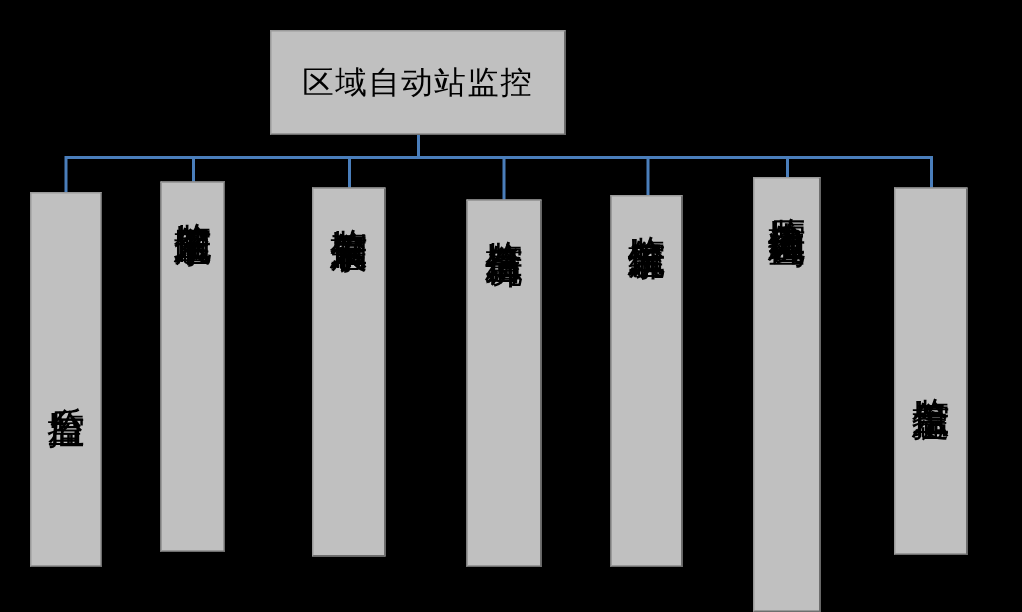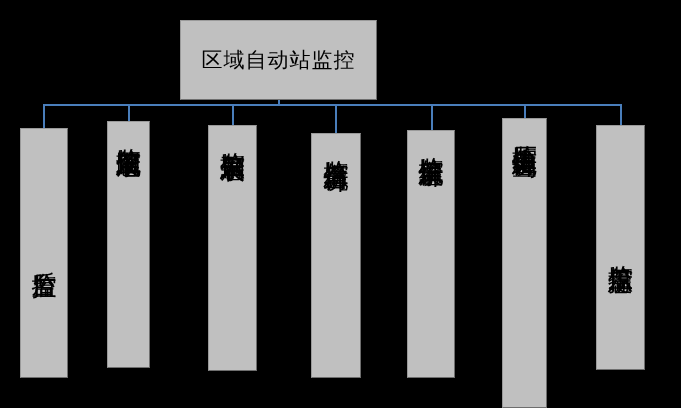--- a/index.html
+++ b/index.html
@@ -80,21 +80,21 @@
   <div class="conn h" style="left:44px; top:104px; width:578px;"></div>
 
   <div class="conn v" style="left:43px; top:104px; height:24px;"></div>
   <div class="conn v" style="left:128px; top:104px; height:17px;"></div>
   <div class="conn v" style="left:232px; top:104px; height:21px;"></div>
   <div class="conn v" style="left:335px; top:104px; height:29px;"></div>
   <div class="conn v" style="left:431px; top:104px; height:26px;"></div>
   <div class="conn v" style="left:524px; top:104px; height:14px;"></div>
   <div class="conn v" style="left:620px; top:104px; height:21px;"></div>
 
-  <div class="node root" style="left:180px; top:20px; width:197px; height:80px;">
+  <div class="node root" style="left:180px; top:20px; width:197px; height:70px;">
     <span class="label">区域自动站监控</span>
   </div>
 
   <div class="node child middle" style="left:20px; top:128px; width:48px; height:250px;">
     <span class="label">后台监控</span>
   </div>
 
   <div class="node child" style="left:107px; top:121px; width:43px; height:247px;">
     <span class="label">监控信息地图展示</span>
   </div>

